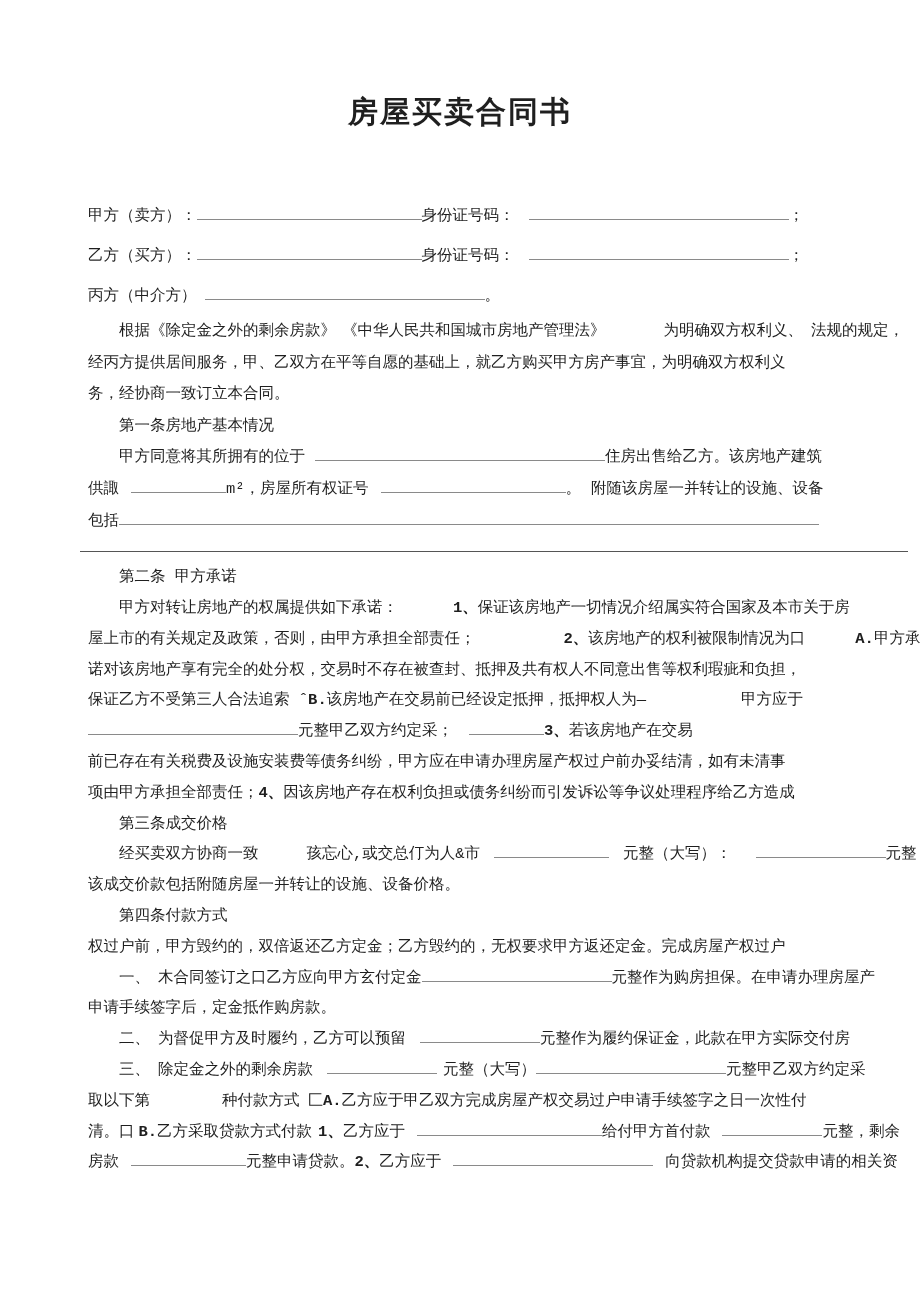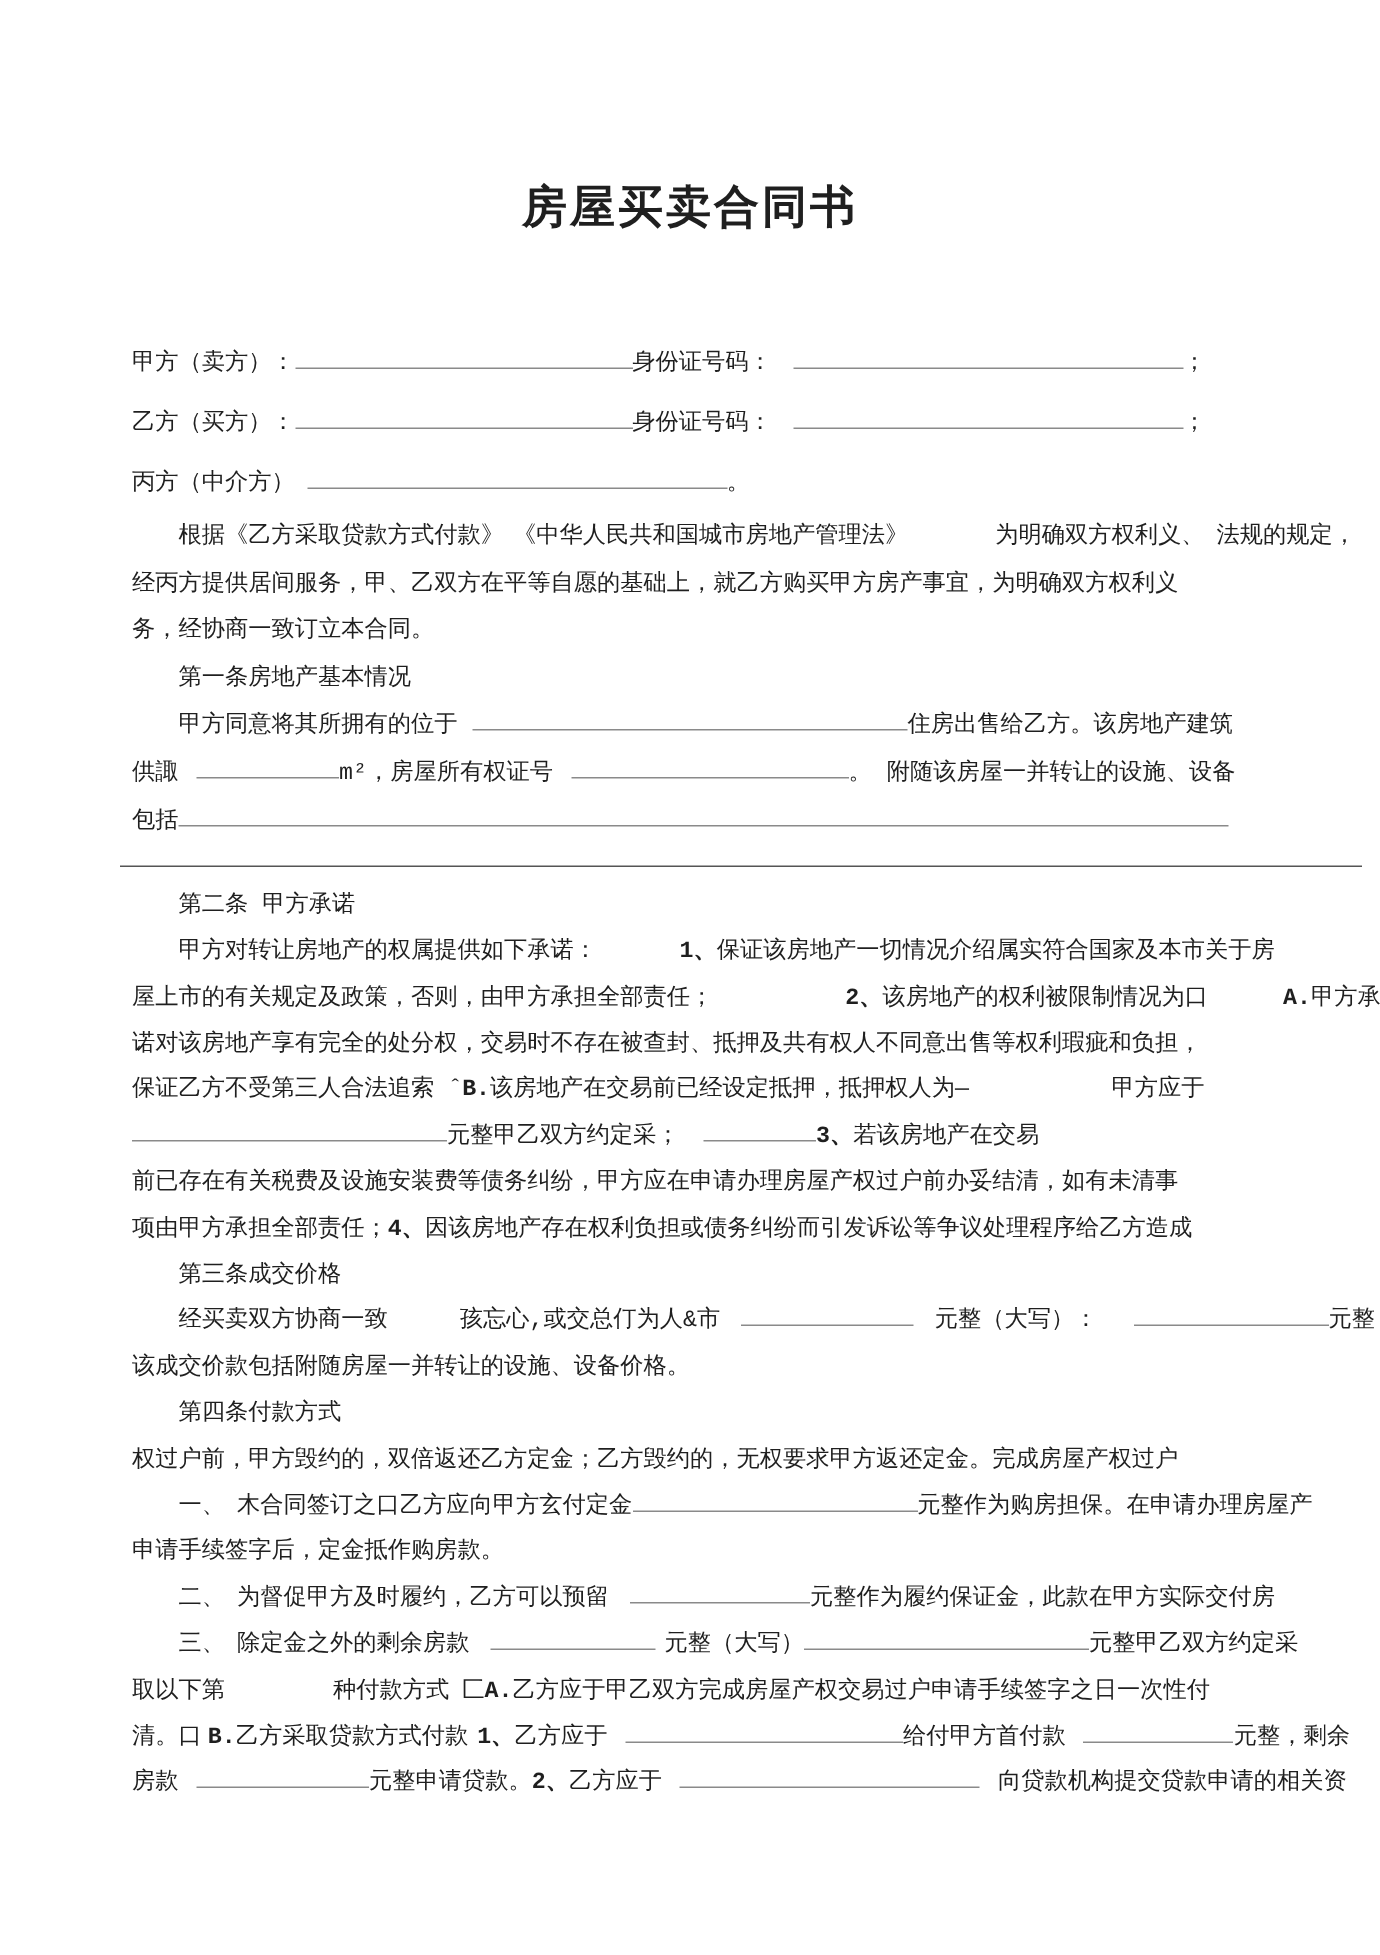--- a/index.html
+++ b/index.html
@@ -3,21 +3,21 @@
 <meta charset="utf-8">
 <style>
   html, body { margin: 0; padding: 0; background: #ffffff; }
   body {
     width: 920px; height: 1303px; overflow: hidden;
     font-family: "Liberation Serif", "DejaVu Serif", serif;
     color: var(--text, #1f1f1f);
   }
   .page { width: 920px; height: 1303px; background: var(--background, #ffffff); box-sizing: border-box; padding: 0 88px; }
   .doc-title {
-    margin: 0; padding-top: 118px; height: 44px;
+    margin: 0; padding-top: 92px; height: 44px;
     text-align: center; font-size: 30px; font-weight: bold; letter-spacing: 2px;
   }
   .party-section { margin-top: 60px; font-family: Liberation Mono, monospace; }
   .line { white-space: nowrap; overflow: visible; }
   .line.party { height: 40px; line-height: 40px; }
   .line.body  { height: 31.6px; line-height: 31.6px; }
   .line.body2 { height: 30.8px; line-height: 30.8px; }
   .line.ind .lead-indent { display: inline-block; width: 31px; }
   .txt { font-size: 15.5px; }
   .txt.bold { font-weight: bold; }
@@ -33,21 +33,21 @@
 </style>
 </head>
 <body>
 
 <div class="page">
   <h1 class="doc-title">房屋买卖合同书</h1>
   <div class="party-section">
       <div class="line party"><span class="txt">甲方（卖方）：</span><span class="blank" style="width: 225px;"></span><span class="txt">身份证号码：</span><span class="gap" style="width: 14px;"></span><span class="blank" style="width: 260px;"></span><span class="txt">；</span></div>
       <div class="line party"><span class="txt">乙方（买方）：</span><span class="blank" style="width: 225px;"></span><span class="txt">身份证号码：</span><span class="gap" style="width: 14px;"></span><span class="blank" style="width: 260px;"></span><span class="txt">；</span></div>
       <div class="line party"><span class="txt">丙方（中介方）</span><span class="gap" style="width: 8px;"></span><span class="blank" style="width: 280px;"></span><span class="txt">。</span></div>
-      <div class="line body ind"><span class="lead-indent"></span><span class="txt">根据《乙方采取贷款方式付款》</span><span class="gap" style="width: 6px;"></span><span class="txt">《中华人民共和国城市房地产管理法》</span><span class="gap" style="width: 58px;"></span><span class="txt">为明确双方权利义、</span><span class="gap" style="width: 8px;"></span><span class="txt">法规的规定，</span></div>
+      <div class="line body ind"><span class="lead-indent"></span><span class="txt">根据《除定金之外的剩余房款》</span><span class="gap" style="width: 6px;"></span><span class="txt">《中华人民共和国城市房地产管理法》</span><span class="gap" style="width: 58px;"></span><span class="txt">为明确双方权利义、</span><span class="gap" style="width: 8px;"></span><span class="txt">法规的规定，</span></div>
       <div class="line body"><span class="txt">经丙方提供居间服务，甲、乙双方在平等自愿的基础上，就乙方购买甲方房产事宜，为明确双方权利义</span></div>
       <div class="line body"><span class="txt">务，经协商一致订立本合同。</span></div>
       <div class="line body ind"><span class="lead-indent"></span><span class="txt">第一条房地产基本情况</span></div>
       <div class="line body ind"><span class="lead-indent"></span><span class="txt">甲方同意将其所拥有的位于</span><span class="gap" style="width: 10px;"></span><span class="blank" style="width: 290px;"></span><span class="txt">住房出售给乙方。该房地产建筑</span></div>
       <div class="line body"><span class="txt">供諏</span><span class="gap" style="width: 12px;"></span><span class="blank" style="width: 95px;"></span><span class="txt">m²，房屋所有权证号</span><span class="gap" style="width: 12px;"></span><span class="blank" style="width: 185px;"></span><span class="txt">。</span><span class="gap" style="width: 10px;"></span><span class="txt">附随该房屋一并转让的设施、设备</span></div>
       <div class="line body"><span class="txt">包括</span><span class="blank" style="width: 700px;"></span></div>
       <div class="divider"></div>
       <div class="line body2 ind"><span class="lead-indent"></span><span class="txt">第二条 甲方承诺</span></div>
       <div class="line body2 ind"><span class="lead-indent"></span><span class="txt">甲方对转让房地产的权属提供如下承诺：</span><span class="gap" style="width: 55px;"></span><span class="txt bold">1、</span><span class="txt">保证该房地产一切情况介绍属实符合国家及本市关于房</span></div>
       <div class="line body2"><span class="txt">屋上市的有关规定及政策，否则，由甲方承担全部责任；</span><span class="gap" style="width: 88px;"></span><span class="txt bold">2、</span><span class="txt">该房地产的权利被限制情况为口</span><span class="gap" style="width: 50px;"></span><span class="txt bold">A.</span><span class="txt">甲方承</span></div>

